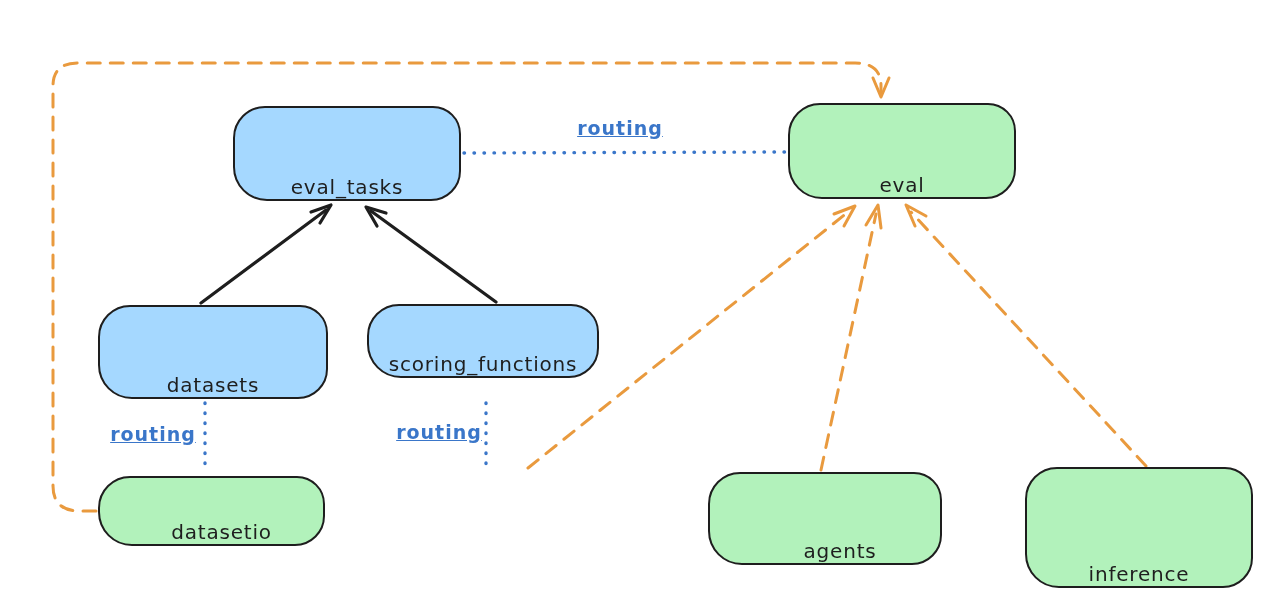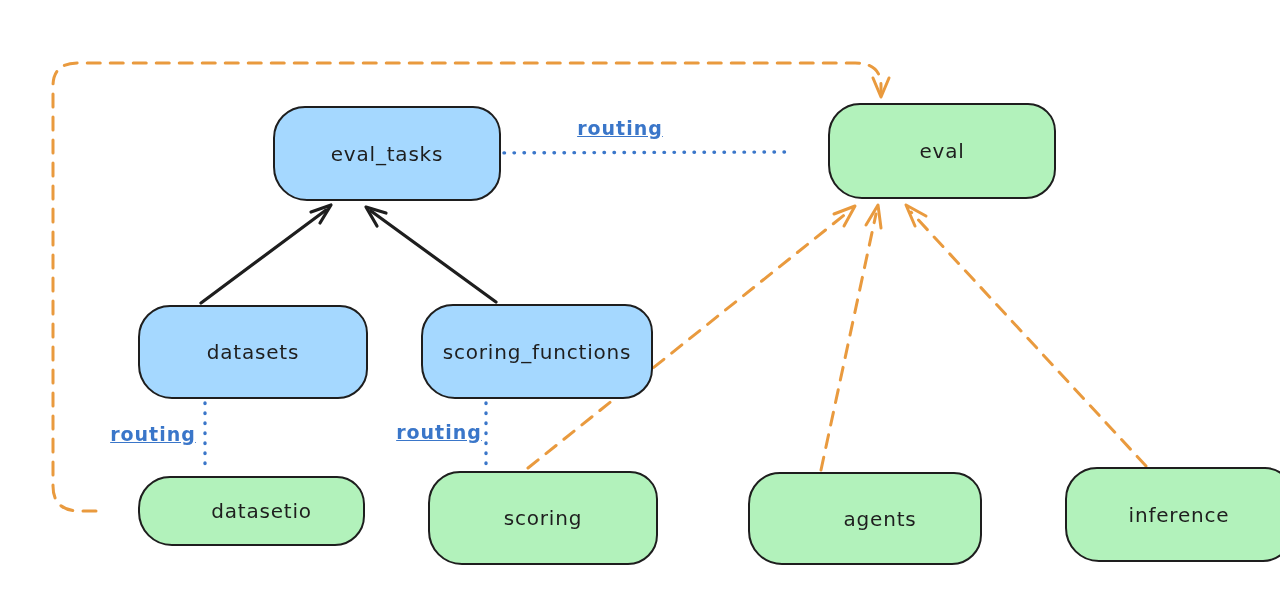--- a/index.html
+++ b/index.html
@@ -16,29 +16,28 @@
   .e-black { stroke: var(--stroke, #1e1e1e); stroke-width: 3.2px; }
   .e-orange { stroke: var(--provider-orange, #e99a3e); stroke-width: 3px; }
   .e-blue { stroke: var(--routing-blue, #3a76c9); stroke-width: 3.4px; }
   .dash { stroke-dasharray: 13 10; }
   .dot { stroke-dasharray: 0.5 9.5; }
 
   .node {
     position: absolute;
     box-sizing: border-box;
     display: flex;
-    align-items: center;
+    align-items: flex-end;
     justify-content: center;
     border: 2.6px solid var(--stroke, #1e1e1e);
     border-radius: 32px 28px 30px 34px;
     font-size: 20px;
     letter-spacing: 0.8px;
     color: var(--stroke, #1e1e1e);
     text-align: center;
-    margin-left: 40px;
   }
   .node.blue  { background: var(--resource-fill, #a5d8ff); }
   .node.green { background: var(--api-fill, #b2f2bb); }
 
   .edge-label {
     position: absolute;
     width: 124px;
     text-align: center;
     font-size: 19px;
     font-weight: 600;
@@ -96,37 +95,34 @@
   </div>
 
   <div class="node blue" style="left:98px;   top:305px; width:230px; height:94px;">
     <span>datasets</span>
   </div>
 
   <div class="node green" style="left:788px;  top:103px; width:228px; height:96px;">
     <span>eval</span>
   </div>
 
-  <div class="node blue" style="left:381px;  top:304px; width:232px; height:95px;">
+  <div class="node blue" style="left:367px;  top:304px; width:232px; height:74px;">
     <span>scoring_functions</span>
   </div>
 
   <div class="node green" style="left:98px;   top:476px; width:227px; height:70px;padding-left:20px;">
     <span>datasetio</span>
   </div>
 
-  <div class="node green" style="left:388px;  top:471px; width:230px; height:94px;">
-    <span>scoring</span>
-  </div>
 
   <div class="node green" style="left:708px;  top:472px; width:234px; height:93px;padding-left:30px;">
     <span>agents</span>
   </div>
 
-  <div class="node green" style="left:1025px; top:467px; width:228px; height:95px;">
+  <div class="node green" style="left:1025px; top:467px; width:228px; height:121px;">
     <span>inference</span>
   </div>
 
   <div class="edge-label" style="left:558px; top:117px;">routing</div>
 
   <div class="edge-label" style="left:91px; top:423px;">routing</div>
 
   <div class="edge-label" style="left:377px; top:421px;">routing</div>
 
 </div>

